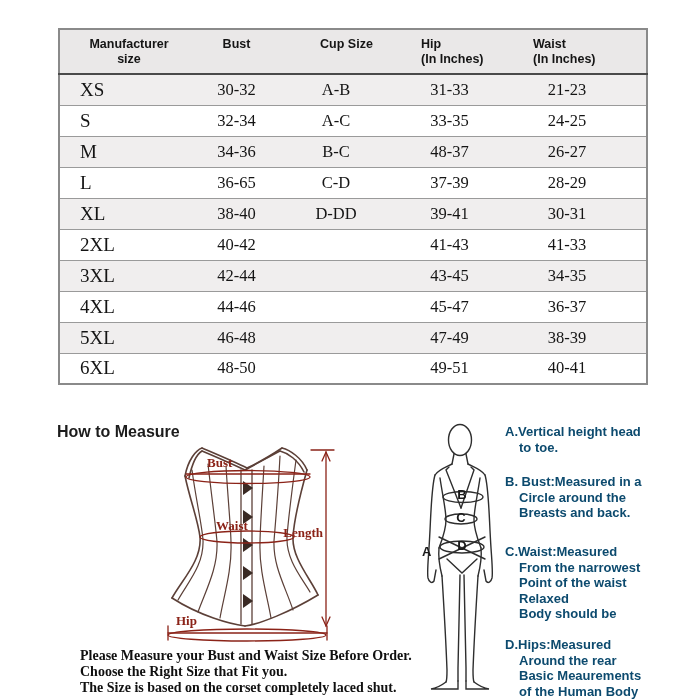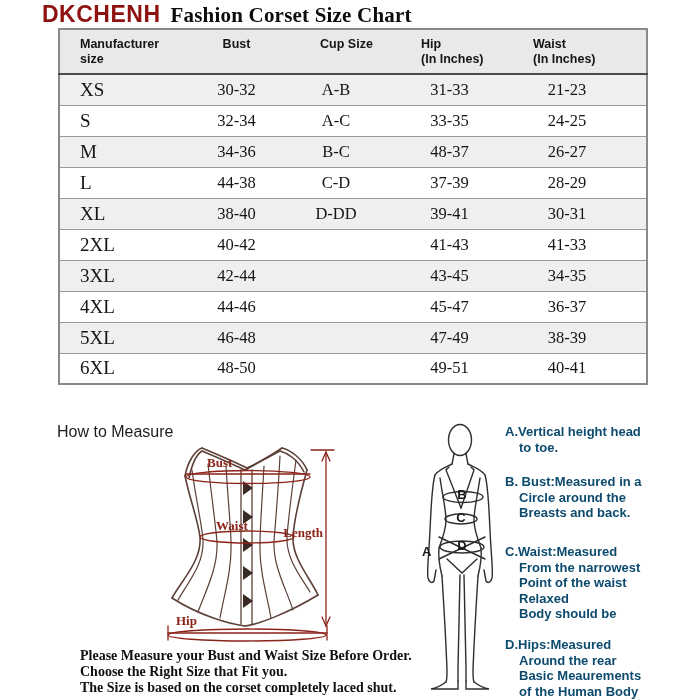--- a/index.html
+++ b/index.html
@@ -13,36 +13,36 @@
   .title{font-family:"Liberation Serif",serif;font-weight:700;font-size:21px;
          color:#0d0d0d;margin-left:10px;letter-spacing:.2px;}
 
   
   table.size{position:absolute;left:58px;top:28px;width:588px;border-collapse:collapse;
              border:2px solid #8a8a8a;table-layout:fixed;}
   table.size thead th{background:#eae8e8;font-family:"Liberation Sans",sans-serif;
              font-weight:700;font-size:12.5px;line-height:15px;color:#151515;
              vertical-align:top;padding-top:7px;padding-bottom:6px;
              border-bottom:2px solid #4a4a4a;}
-  th.c1{text-align:left;padding-left:20px;}
+  th.c1{text-align:center;padding-left:20px;}
   th.c2,th.c3{text-align:center;}
   th.c4{text-align:left;padding-left:22px;}
   th.c5{text-align:left;padding-left:26px;}
   table.size tbody tr{height:31px;}
   table.size tbody tr:nth-child(odd){background:#f0eeee;}
   table.size tbody tr:nth-child(even){background:#ffffff;}
   table.size tbody td{border-top:1px solid #9a9a9a;font-family:"Liberation Serif",serif;
              font-size:16.5px;color:#141414;text-align:center;}
   table.size tbody td.size-col{text-align:left;padding-left:20px;font-size:19px;}
   table.size tbody td.cup-col{padding-right:22px;}
   table.size tbody td.hip-col{padding-right:8px;}
   table.size tbody td.waist-col{padding-right:20px;}
 
   
-  .howto{position:absolute;left:57px;top:423px;font-weight:400;font-size:16px;color:#1c1c1c;}
+  .howto{position:absolute;left:57px;top:423px;font-weight:700;font-size:16px;color:#1c1c1c;}
   .corset-svg{position:absolute;left:130px;top:440px;}
   .figure-svg{position:absolute;left:402px;top:418px;}
 
   .annos{position:absolute;left:0;top:0;}
   .anno{position:absolute;left:505px;width:196px;font-weight:700;font-size:13px;
         color:#0c4a6e;}
   .anno .l{line-height:15.5px;padding-left:14px;}
   .anno .l.first{padding-left:0;}
 
   .footer{position:absolute;left:80px;top:648px;font-family:"Liberation Serif",serif;
@@ -51,24 +51,20 @@
 
   svg text{font-weight:700;}
   .m-label{font-family:"Liberation Serif",serif;font-size:13px;fill:#8b2318;}
   .f-label{font-family:"Liberation Sans",sans-serif;font-size:13px;fill:#1a1a1a;}
 </style>
 </head>
 <body>
 
 <div id="screen">
 
-  <div class="hdr">
-    <span class="brand">DKCHENH</span>
-    <span class="title">Fashion Corset Size Chart</span>
-  </div>
 
   <table class="size">
     <colgroup>
       <col style="width:120px">
         <col style="width:115px">
         <col style="width:105px">
       <col style="width:108px">
         <col style="width:140px">
     </colgroup>
     <thead>
@@ -112,21 +108,21 @@
     </tr>
         <tr>
       <td class="size-col">M</td>
       <td class="bust-col">34-36</td>
       <td class="cup-col">B-C</td>
       <td class="hip-col">48-37</td>
       <td class="waist-col">26-27</td>
     </tr>
         <tr>
       <td class="size-col">L</td>
-      <td class="bust-col">44-38</td>
+      <td class="bust-col">36-65</td>
       <td class="cup-col">C-D</td>
       <td class="hip-col">37-39</td>
       <td class="waist-col">28-29</td>
     </tr>
         <tr>
       <td class="size-col">XL</td>
       <td class="bust-col">38-40</td>
       <td class="cup-col">D-DD</td>
       <td class="hip-col">39-41</td>
       <td class="waist-col">30-31</td>

